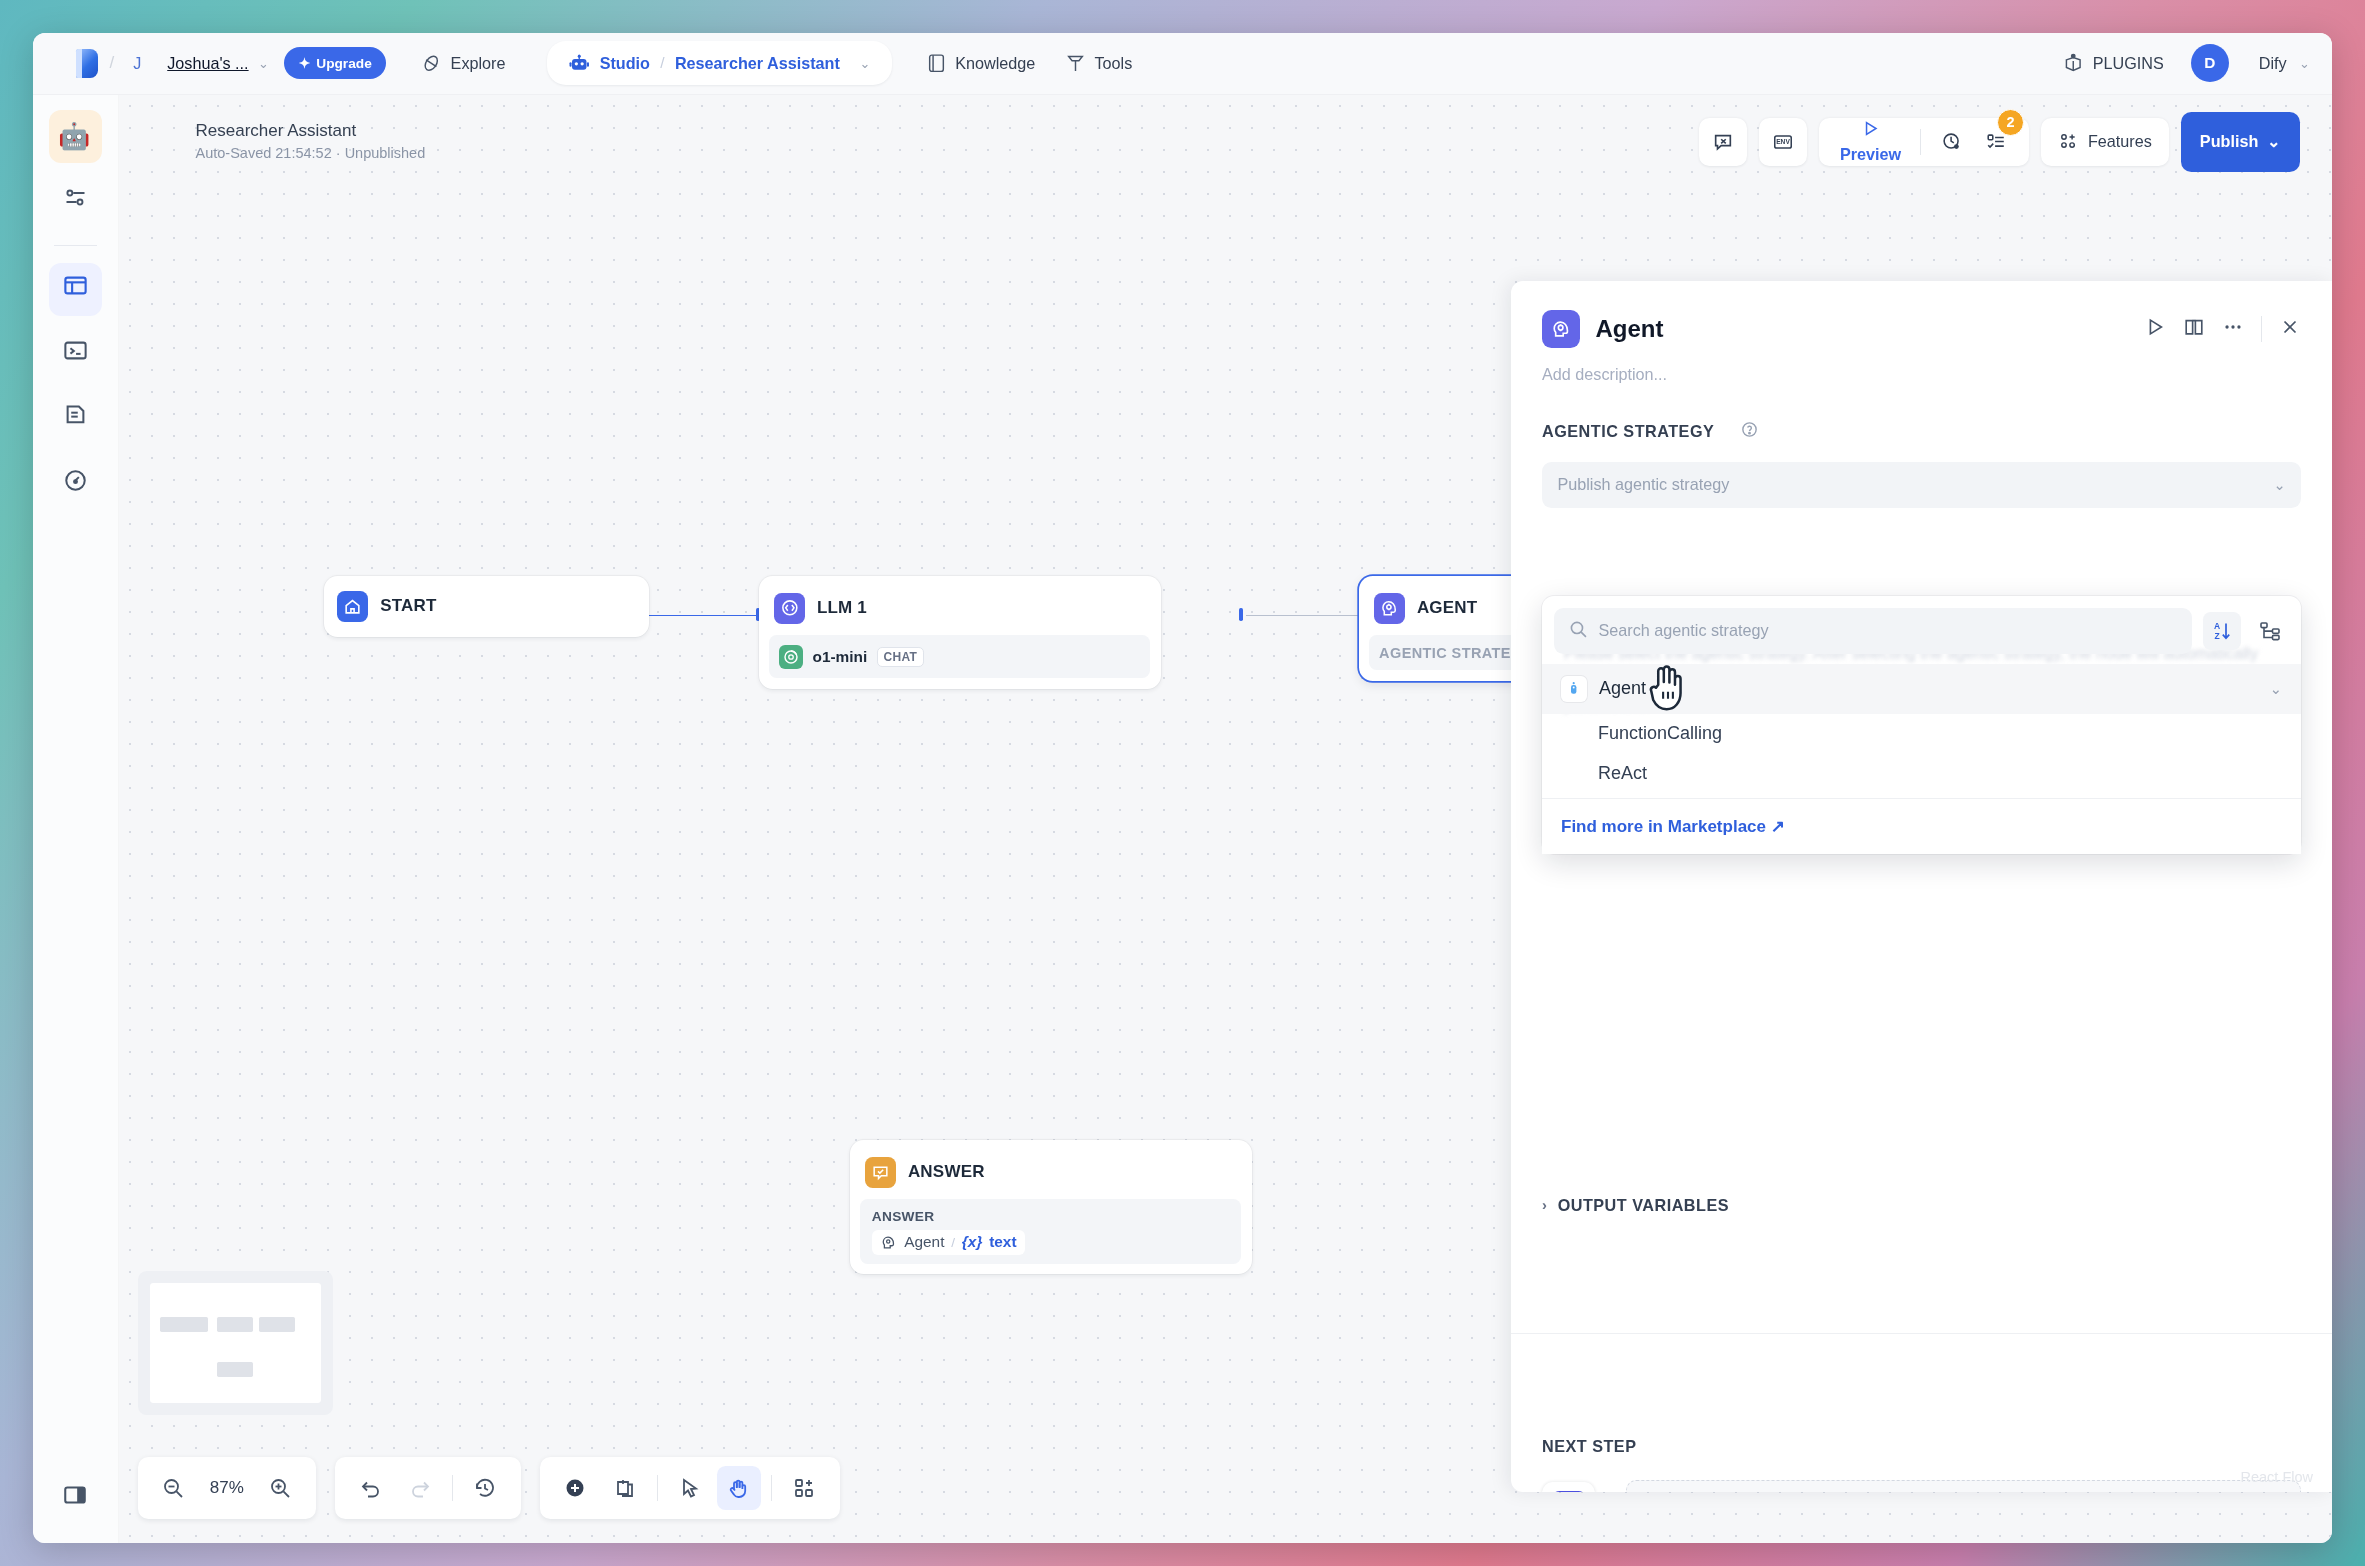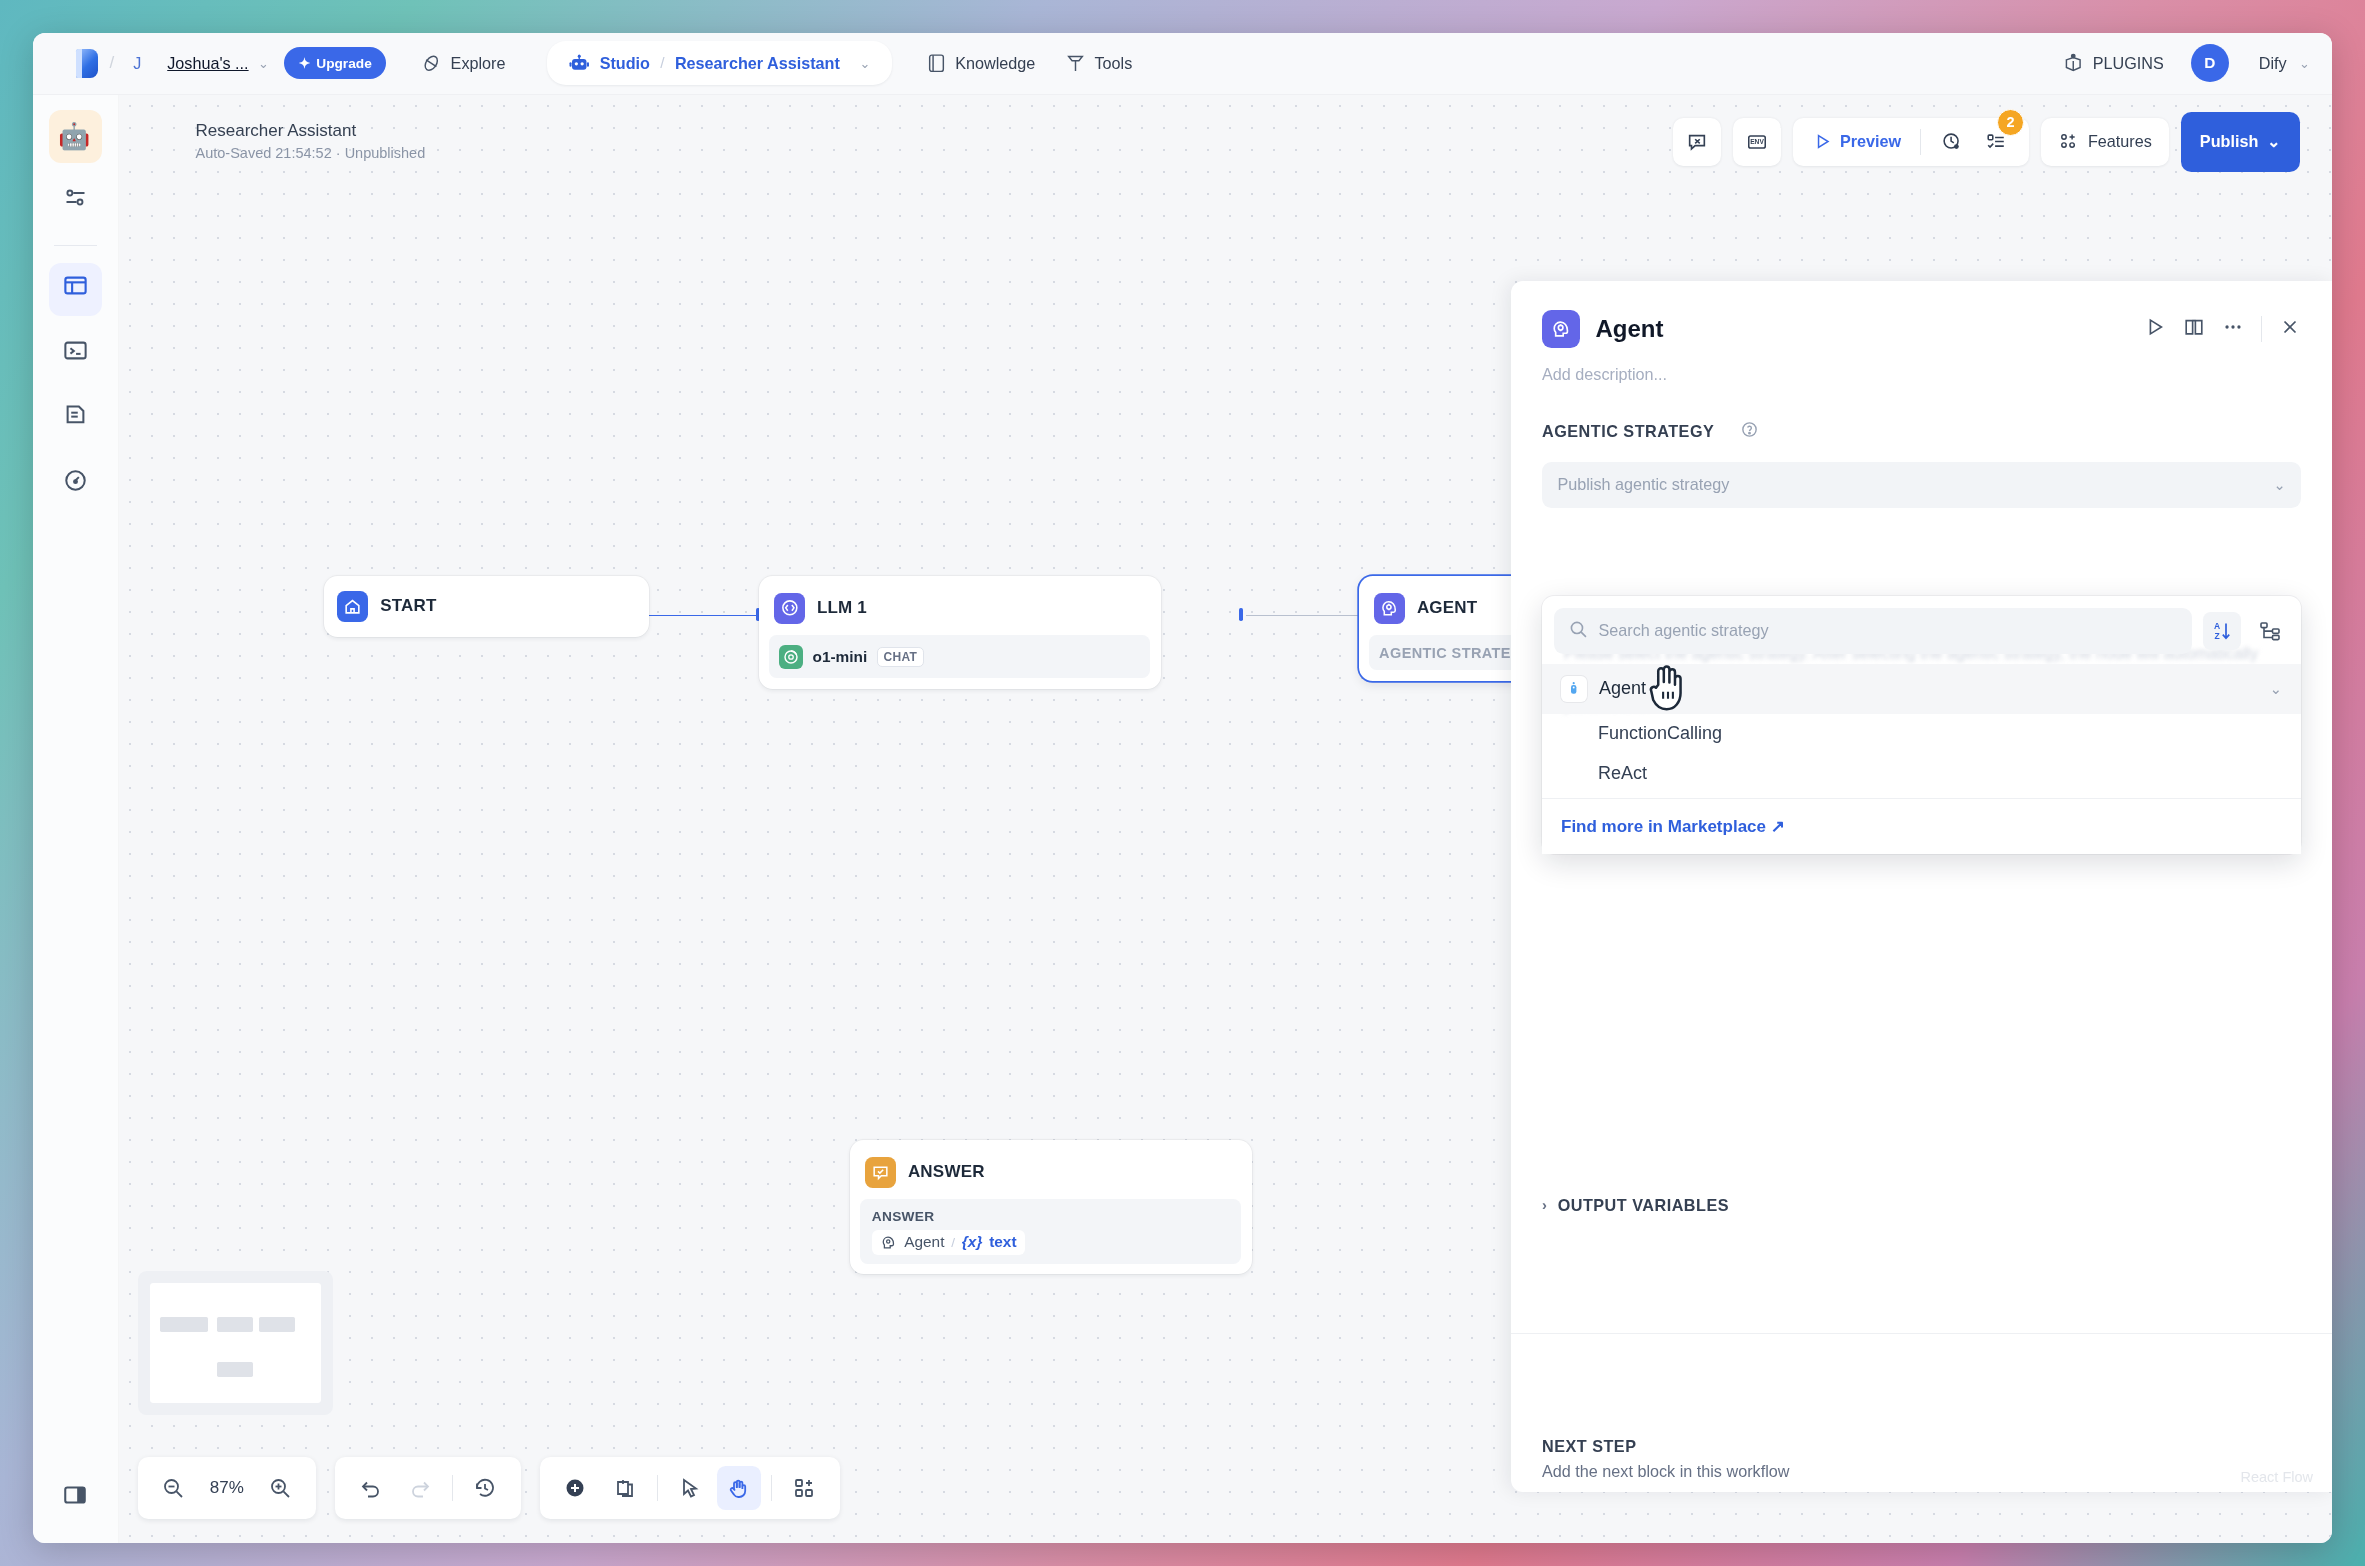--- a/index.html
+++ b/index.html
@@ -161,21 +161,21 @@
     width:48px; height:48px; background:#fff; border-radius:10.3px;
     display:flex; align-items:center; justify-content:center; cursor:pointer;
     box-shadow: 0 0.9px 2.6px rgba(16,24,40,.08); color:#344054;
   }
   .pill-group {
     background:#fff; border-radius:10.3px; height:48px; display:flex; align-items:center;
     padding: 0 13.7px; gap:6.8px; box-shadow: 0 0.9px 2.6px rgba(16,24,40,.08); position:relative;
   }
   .preview-btn {
     display:flex; align-items:center; gap:7.7px; color:#3a68e8; font-size:16.2px;
-    font-weight:600; padding: 0 6.8px; cursor:pointer;
+    font-weight:600; padding: 0 6.8px; cursor:pointer;flex-direction:column;
   }
   .features-btn {
     background:#fff; border-radius:10.3px; height:48px; display:flex; align-items:center;
     padding: 0 17px; gap:9.4px; font-size:16.2px; color:#344054;
     box-shadow: 0 0.9px 2.6px rgba(16,24,40,.08); cursor:pointer;
   }
   .publish-btn {
     background:#2f5fdc; color:#fff; border-radius:10.3px; height:60px;
     display:flex; align-items:center; padding: 0 19px; gap:8.6px;
     font-size:16.2px; font-weight:600; cursor:pointer; border:none;
@@ -801,21 +801,20 @@
       <div class="rp-outvar">
         <span style="color:#667085; font-size:14.5px;">›</span>
         <span>OUTPUT VARIABLES</span>
       </div>
     </div>
 
     <div class="rp-divider" style="position:absolute; left:0; right:0; top:1052px;"></div>
 
     <div style="position:absolute; left:0; right:0; top:1156px;">
       <div class="nextstep-title">NEXT STEP</div>
-      <div class="nextstep-sub">Add the next block in this workflow</div>
       <div class="nextstep-row">
         <div class="ns-ico-wrap">
           <div class="ns-ico">
             <svg width="20.5" height="20.5" viewBox="0 0 24 24" fill="none" stroke="#fff" stroke-width="1.8">
               <path d="M19 13.5 C19 8.3 15.8 4.5 11.4 4.5 C7.4 4.5 4.6 7.6 4.6 11.4 C4.6 13.2 5.3 14.6 6.2 15.6 V19.5 H14.4 V16.6 H17 C18.2 16.6 19 15.8 19 14.6 Z"></path>
               <circle cx="11.6" cy="10.6" r="2.5"></circle>
             </svg>
           </div>
         </div>
         <div class="ns-line"></div>

